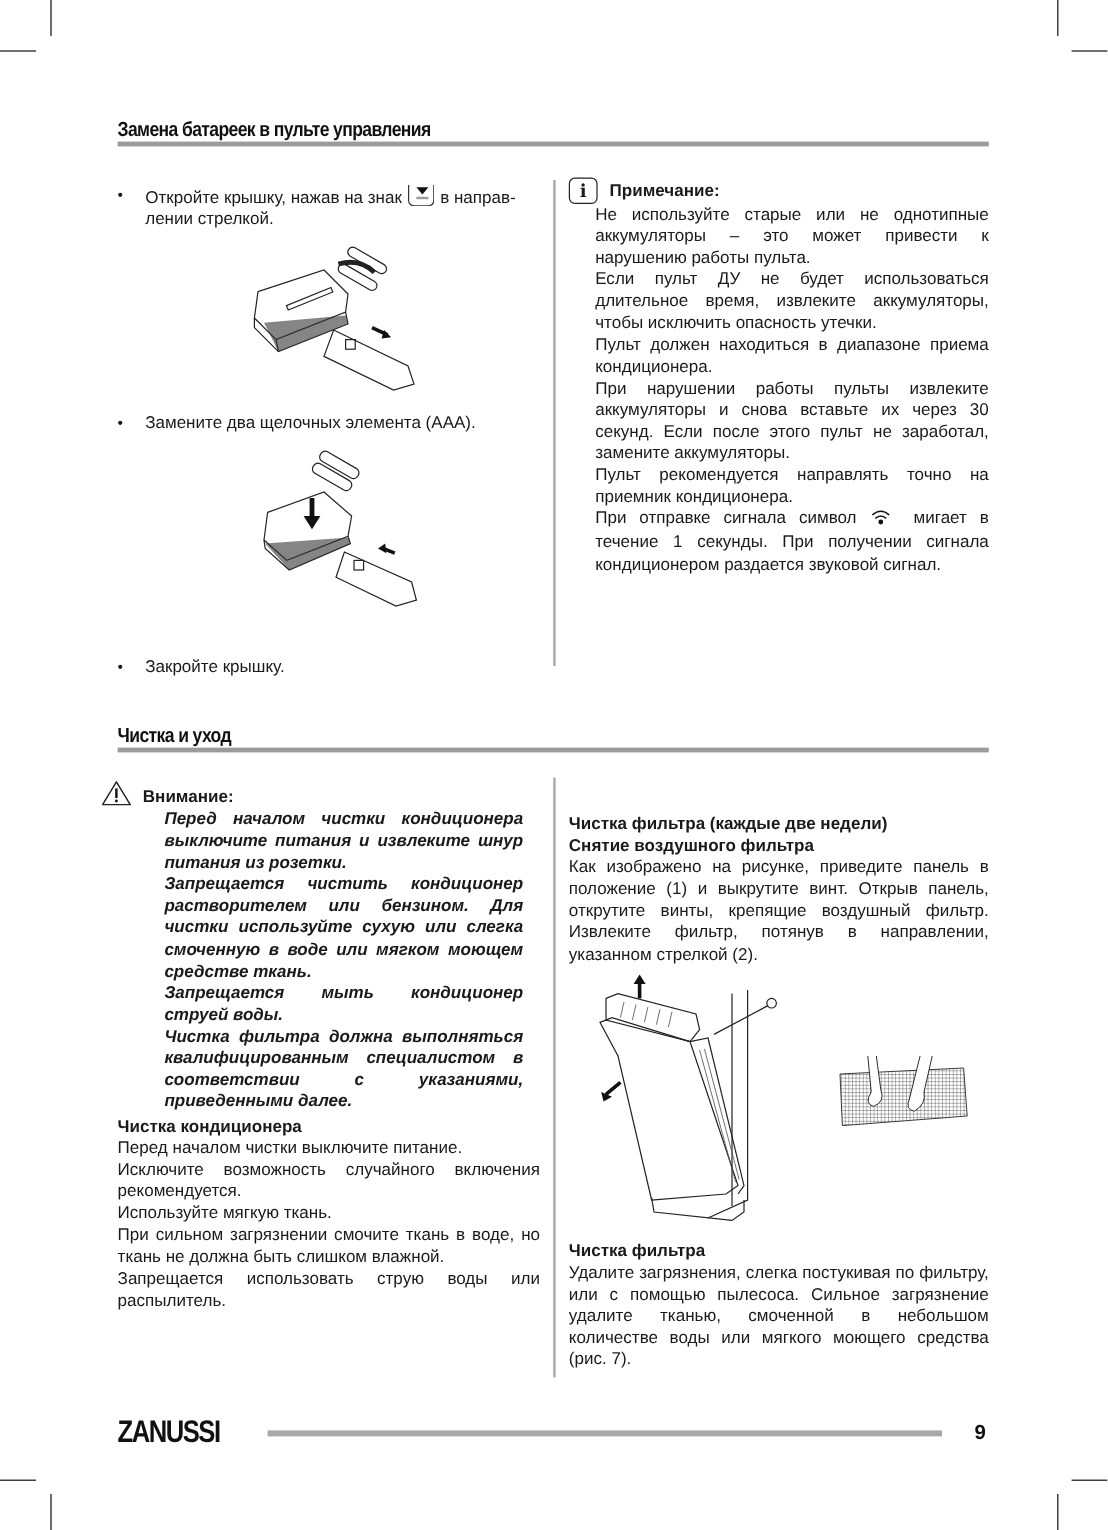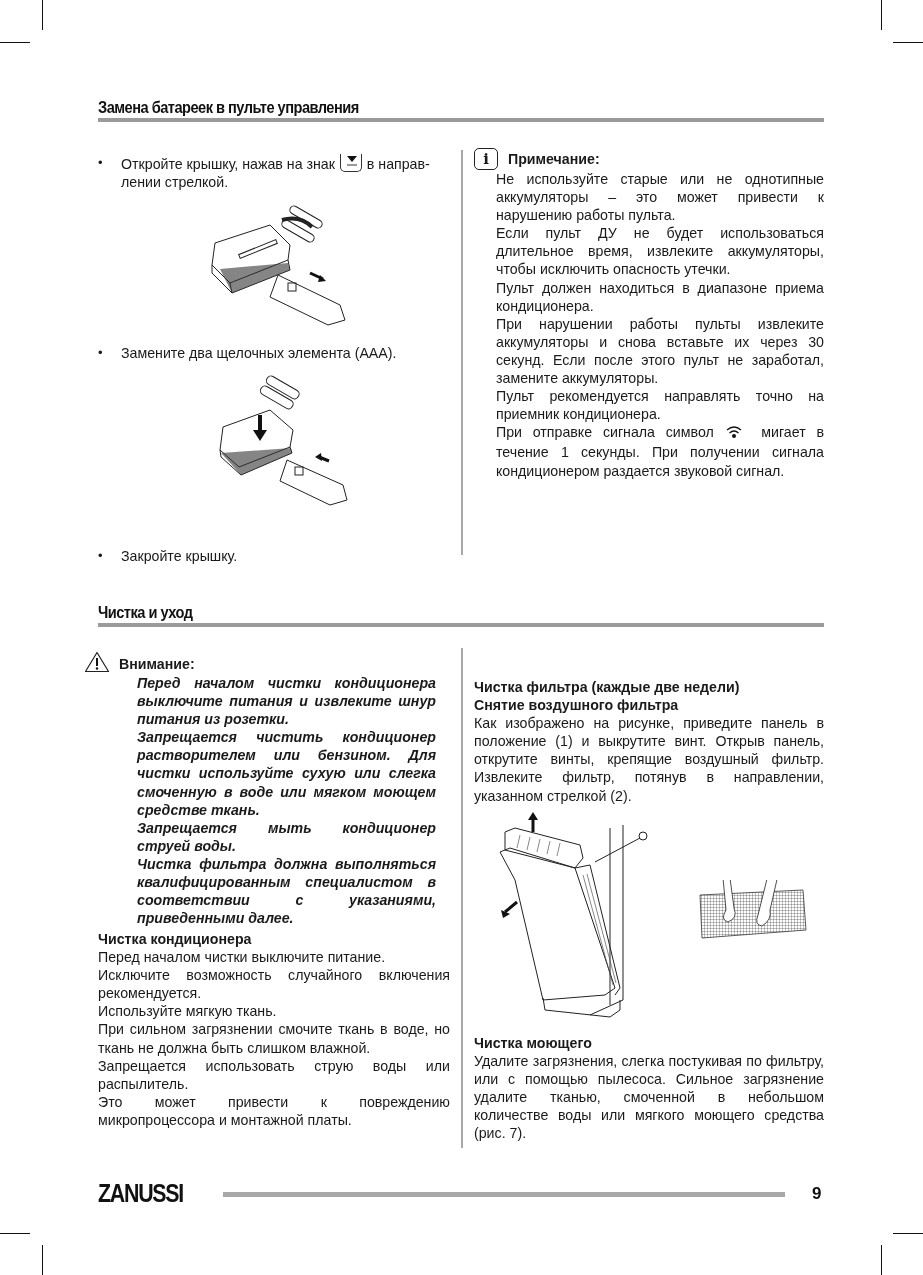--- a/index.html
+++ b/index.html
@@ -174,21 +174,20 @@
   </div>
 </div>
 
 <div class="txt just" style="position:absolute;left:98px;top:930px;width:352px;">
   <p class="bold">Чистка кондиционера</p>
   <p>Перед началом чистки выключите питание.</p>
   <p>Исключите возможность случайного включения рекомендуется.</p>
   <p>Используйте мягкую ткань.</p>
   <p>При сильном загрязнении смочите ткань в воде, но ткань не должна быть слишком влажной.</p>
   <p>Запрещается использовать струю воды или распылитель.</p>
-  <p>Это может привести к повреждению микропроцессора и монтажной платы.</p>
 </div>
 
 <div class="txt just" style="position:absolute;left:474px;top:650px;width:350px;margin-top:28px;">
   <p class="bold">Чистка фильтра (каждые две недели)</p>
   <p class="bold">Снятие воздушного фильтра</p>
   <p>Как изображено на рисунке, приведите панель в положение (1) и выкрутите винт. Открыв панель, открутите винты, крепящие воздушный фильтр. Извлеките фильтр, потянув в направлении, указанном стрелкой (2).</p>
 </div>
 
 <div class="fig" style="position:absolute;left:495px;top:810px;">
   <svg width="160" height="215" viewBox="0 0 160 215">
@@ -227,19 +226,19 @@
     </defs>
     <path d="M2 15 L105 10 L108 50 L4 58 Z" fill="url(#grid)" stroke="#333" stroke-width="0.8"></path>
     <g fill="#fff" stroke="#222" stroke-width="0.8">
       <path d="M25 -2 L28 30 Q22 40 30 42 Q40 38 36 28 L32 -2 Z"></path>
       <path d="M70 -5 L60 35 Q56 45 64 46 Q74 40 72 30 L80 -5 Z"></path>
     </g>
   </svg>
 </div>
 
 <div class="txt just" style="position:absolute;left:474px;top:1034px;width:350px;">
-  <p class="bold">Чистка моющего</p>
+  <p class="bold">Чистка фильтра</p>
   <p>Удалите загрязнения, слегка постукивая по фильтру, или с помощью пылесоса. Сильное загрязнение удалите тканью, смоченной в небольшом количестве воды или мягкого моющего средства (рис. 7).</p>
 </div>
 
 <div class="footer-logo">ZANUSSI</div>
 <div class="footer-rule"></div>
 <div class="page-num">9</div>
 
 </body></html>

